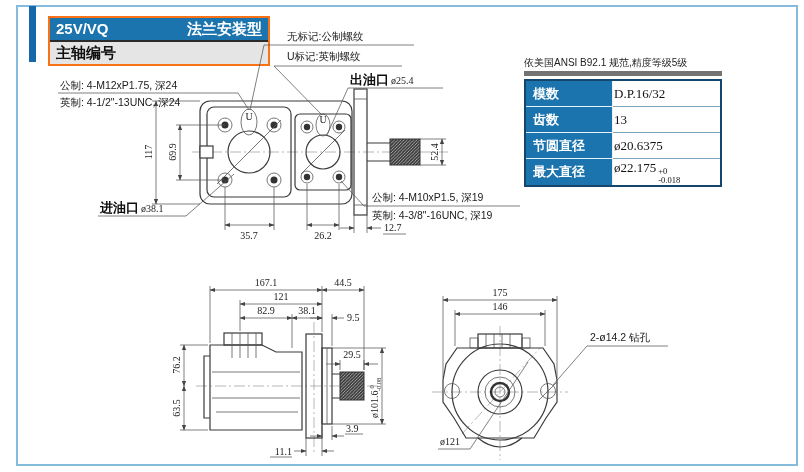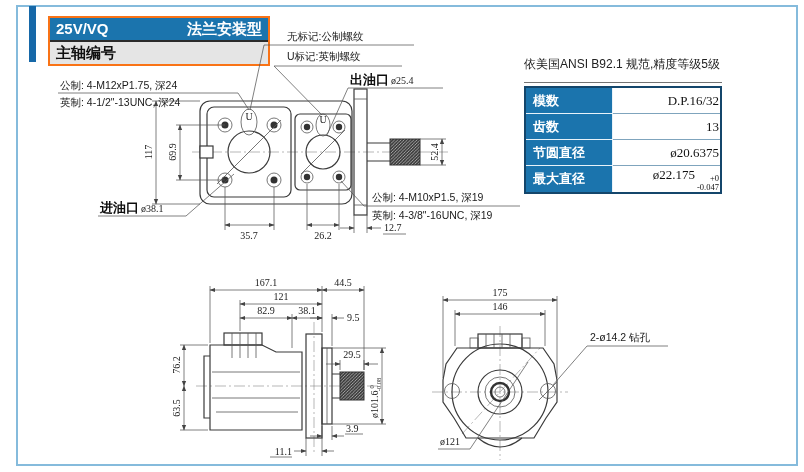--- a/index.html
+++ b/index.html
@@ -12,25 +12,25 @@
     border:2px solid #85bbdc;background:#fff;
   }
   .corner-bar{position:absolute;left:29px;top:6px;width:7px;height:56px;background:#1668a8;}
   
   .hdr{position:absolute;left:48px;top:16px;width:218px;border:2px solid #f97316;background:#fff;}
   .hdr-row{display:flex;justify-content:space-between;align-items:center;padding:2px 6px;font-weight:bold;font-size:15px;line-height:18px;}
   .hdr-row.blue{background:#1b74ad;color:#fff;}
   .hdr-row.white{background:#e5e5e5;color:#111;border-top:2px solid #2b2b2b;}
   
   .spl{position:absolute;left:524px;top:56px;width:198px;}
-  .spl-title{font-size:12px;color:#222;border-bottom:1px solid #737373;padding-bottom:9px;white-space:nowrap;}
+  .spl-title{font-size:10px;color:#222;border-bottom:5px solid #737373;padding-bottom:1px;white-space:nowrap;}
   .spl table{border-collapse:collapse;width:100%;margin-top:3px;border:2px solid #14466b;}
   .spl td{border:1px solid #7fa4bd;height:23px;}
   .spl td.lbl{background:#1b74ad;color:#fff;font-weight:bold;font-size:13px;padding:1px 7px;width:72px;border:1px solid #e8f2f9;}
-  .spl td.val{font-family:"Liberation Serif",serif;font-size:13px;color:#111;text-align:right;background:#fff;}
+  .spl td.val{font-family:"Liberation Serif",serif;font-size:13px;color:#111;text-align:left;background:#fff;}
   .tolstack{display:inline-flex;flex-direction:column;font-size:8.5px;line-height:8.5px;vertical-align:-2px;margin-left:2px;font-family:"Liberation Serif",serif;}
   
   .draw{position:absolute;left:0;top:0;}
   .ln{stroke:#3a3a3a;stroke-width:1.2;fill:none;}
   .lnf{stroke:#3a3a3a;stroke-width:1.2;fill:#fff;}
   .thin{stroke:#555;stroke-width:0.8;fill:none;}
   .dim{stroke:#555;stroke-width:0.75;fill:none;}
   .cl{stroke:#888;stroke-width:0.6;fill:none;stroke-dasharray:11 3 2 3;}
   .dimtxt{font-family:"Liberation Serif",serif;font-size:10px;fill:#1a1a1a;}
   .cnlabel{font-family:"Liberation Sans",sans-serif;font-weight:bold;font-size:13px;fill:#0d0d0d;}
@@ -67,21 +67,21 @@
       </tr>
       <tr>
         <td class="lbl">节圆直径</td>
         <td class="val">ø20.6375</td>
       </tr>
       <tr>
         <td class="lbl">最大直径</td>
         <td class="val">
           <span>ø22.175</span><span class="tolstack">
               <span>+0</span>
-              <span>-0.047</span>
+              <span>-0.018</span>
             </span>
         </td>
       </tr>
     </tbody>
   </table>
 </div>
 
 <svg class="draw" width="804" height="472" viewBox="0 0 804 472">
   <defs>
     <marker id="ar" viewBox="0 0 10 10" refX="9" refY="5" markerWidth="7.5" markerHeight="7.5" orient="auto-start-reverse">

